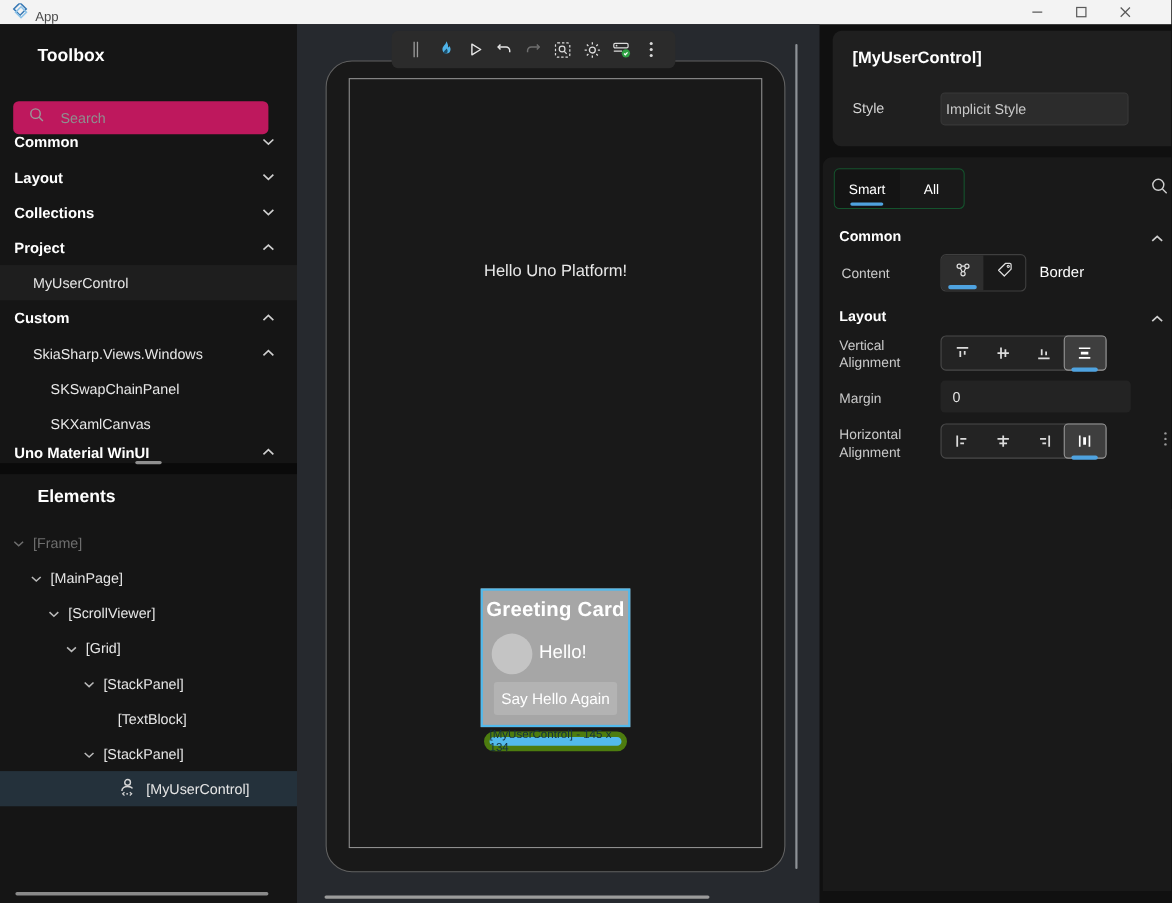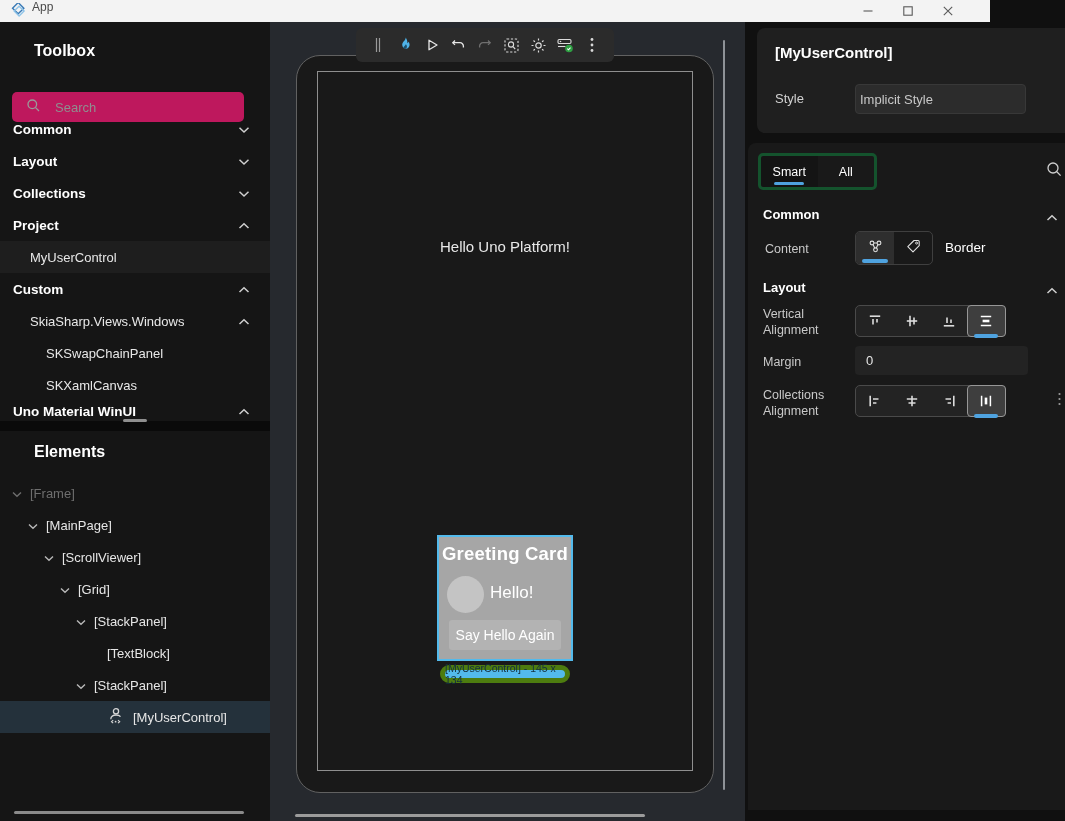--- a/index.html
+++ b/index.html
@@ -1,21 +1,21 @@
 <!DOCTYPE html>
 <html><head>
 <meta charset="utf-8">
 <style>
   * { margin:0; padding:0; box-sizing:border-box; }
   html,body { width:1065px; height:821px; background:#101010; font-family:"Liberation Sans", sans-serif; overflow:hidden; }
   .abs { position:absolute; }
   #app { position:relative; width:1065px; height:821px; background:#101010; }
 
   
-  .titlebar { left:0; top:0; width:990px; height:22px; background:#f3f3f3; display:flex; align-items:flex-start; }
+  .titlebar { left:0; top:0; width:1065px; height:22px; background:#f3f3f3; display:flex; align-items:flex-end; }
   .titlebar .appname { font-size:12px; color:#4a4a4a; margin-left:8px; }
   .winbtn { width:40px; height:22px; display:flex; align-items:center; justify-content:center; }
 
   
   .leftpanel { left:0; top:22px; width:270px; height:799px; background:#151515; }
   .panel-title { font-size:16px; font-weight:700; color:#fff; }
   .searchbox { left:12px; top:70px; width:232px; height:30px; background:#be185d; border-radius:5px; display:flex; align-items:center; padding-left:14px; gap:14px; }
   .searchbox input { background:transparent; border:none; outline:none; color:#c9c9c9; font-size:13px; font-family:"Liberation Sans",sans-serif; width:170px; }
   .searchbox input::placeholder { color:#8f8f8f; }
   .tb-row { left:0; width:270px; height:32px; display:flex; align-items:center; color:#e8e8e8; }
@@ -50,21 +50,21 @@
   .vscroll { left:723px; top:40px; width:2px; height:750px; background:#8e9297; border-radius:1px; }
   .hscroll-center { left:295px; top:814px; width:350px; height:3px; background:#9b9b9b; border-radius:2px; }
 
   
   .propheader { left:757px; top:28px; width:308px; height:105px; background:#1f1f1f; border-radius:8px 0 0 8px; }
   .prop-title { left:775px; top:44px; font-size:15px; font-weight:700; color:#fff; }
   .style-label { left:775px; top:91px; font-size:13px; color:#d2d2d2; }
   .style-input { left:855px; top:84px; width:171px; height:30px; background:#2c2c2c; border:1px solid #383838; border-radius:4px; color:#c8c8c8; font-size:13px; display:flex; align-items:center; padding-left:4px; }
 
   .propsbody { left:748px; top:143px; width:317px; height:667px; background:#191919; border-radius:8px 0 0 0; }
-  .tabgroup { left:758px; top:153px; width:119px; height:37px; border:3px solid #14532d; border-radius:5px; display:flex; }
+  .tabgroup { left:758px; top:153px; width:119px; height:37px; border:1px solid #14532d; border-radius:5px; display:flex; }
   .tabseg { flex:1; display:flex; align-items:center; justify-content:center; color:#fff; font-size:12.5px; position:relative; }
   .tabseg.active { background:#141414; border-radius:4px 0 0 4px; }
   .tab-underline { position:absolute; bottom:2px; left:50%; transform:translateX(-50%); width:30px; height:3.5px; background:#4fa3e0; border-radius:2px; }
 
   .sec-hdr { font-size:13px; font-weight:700; color:#fff; }
   .plabel { font-size:12.5px; color:#c9c9c9; line-height:16px; }
 
   .ctoggle { left:855px; top:231px; width:78px; height:34px; border:1px solid #3f3f3f; border-radius:5px; display:flex; }
   .ctoggle .cbtn { flex:1; display:flex; align-items:center; justify-content:center; position:relative; }
   .ctoggle .cbtn.active { background:#2e2e2e; border-radius:4px 0 0 4px; }
@@ -387,21 +387,21 @@
           <path d="M2.8 3.6h10.4M2.8 12.4h10.4" stroke="#fff" stroke-width="1.5"></path>
           <path d="M4.6 8h6.8" stroke="#fff" stroke-width="2.6"></path>
         </svg>
       <span class="tab-underline"></span>
     </div>
   </div>
 
   <div class="abs plabel" style="left:763px;top:354px;">Margin</div>
   <div class="abs margin-input">0</div>
 
-  <div class="abs plabel" style="left:763px;top:387px;width:82px;">Collections Alignment</div>
+  <div class="abs plabel" style="left:763px;top:387px;width:82px;">Horizontal Alignment</div>
   <div class="abs aligngroup" style="left:855px;top:385px;">
     <div class="abtn">
         <svg width="16" height="16" viewBox="0 0 16 16">
           <path d="M3.2 2.8v10.4" stroke="#dcdcdc" stroke-width="1.6"></path>
           <path d="M6 6h5.5M6 10h3.4" stroke="#dcdcdc" stroke-width="1.6"></path>
         </svg>
       </div>
     <div class="abtn">
         <svg width="16" height="16" viewBox="0 0 16 16">
           <path d="M8 2.8v10.4" stroke="#dcdcdc" stroke-width="1.6"></path>

